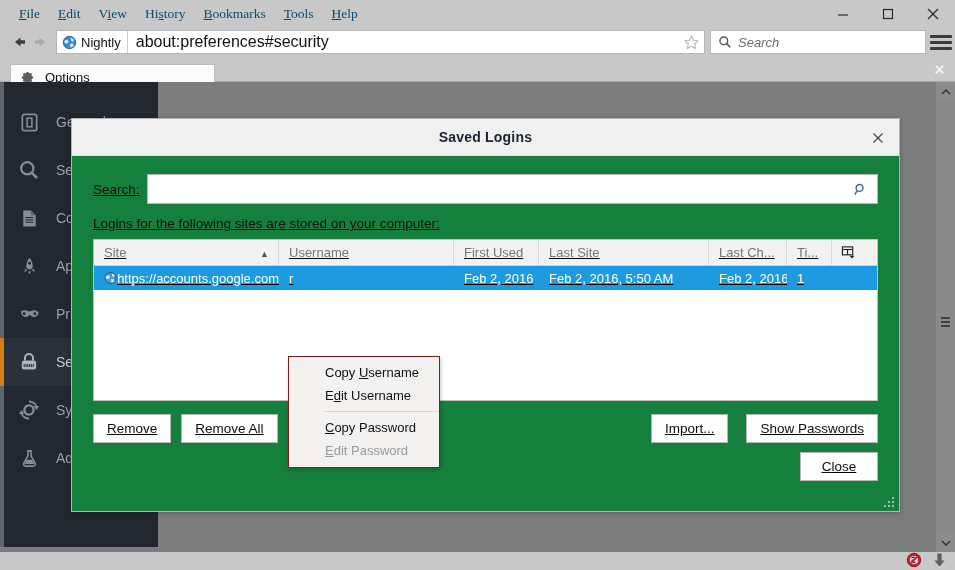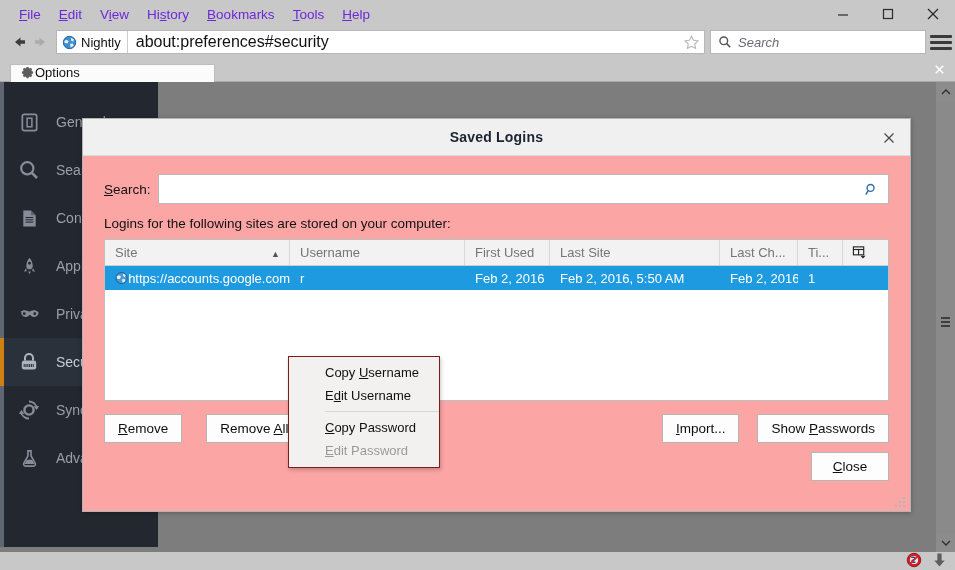--- a/index.html
+++ b/index.html
@@ -15,22 +15,22 @@
   }
 
   
   #window { position:absolute; inset:0; background:#c8c8c8; }
 
   #menubar {
     position:absolute; left:0; top:0; width:955px; height:28px;
     background:#c8c8c8; display:flex; align-items:center; padding-left:10px;
   }
   .menu-item {
-    padding:3px 9px; font-size:13.5px; color:#6d28d9; cursor:default;
-    font-family:Liberation Sans, sans-serif; white-space:nowrap;
+    padding:3px 9px; font-size:13.5px; color:#0c4a6e; cursor:default;
+    font-family:Liberation Serif, serif; white-space:nowrap;
   }
   .menu-item u { text-decoration:underline; }
 
   #wincontrols { position:absolute; right:0; top:0; height:28px; display:flex; align-items:center; }
   .wc { width:45px; height:28px; display:flex; align-items:center; justify-content:center;
         color:#2a2a2a; font-size:15px; }
   .wc svg { display:block; }
 
   
   #navbar {
@@ -59,21 +59,21 @@
   #hamburger i { display:block; height:3px; background:#3a3a3a; border-radius:1px; }
 
   
   #tabstrip {
     position:absolute; left:0; top:56px; width:955px; height:26px;
     background:#c8c8c8; border-bottom:1px solid #a9a9a9;
   }
   #tab {
     position:absolute; left:10px; top:8px; width:205px; height:26px;
     background:#fbfbfb; border:1px solid #bdbdbd; border-bottom:none;
-    display:flex; gap:0; padding-left:9px;
+    display:flex; align-items:center; gap:10px; padding-left:9px;
   }
   #tab .tl { font-size:13px; color:#111; }
   #tabclose { position:absolute; right:8px; top:5px; width:16px; height:16px;
               display:flex; align-items:center; justify-content:center; color:#fff; font-size:13px; }
 
   
   #content { position:absolute; left:0; top:82px; width:955px; height:470px; background:#7d7d7d; }
   #sidebar { position:absolute; left:0; top:0; width:158px; height:465px; background:#232830; }
   #sidebar .sb-strip { position:absolute; left:0; top:0; width:4px; height:465px; background:#5f6672; }
   .sb-item { position:relative; height:48px; display:flex; align-items:center; padding-left:16px; gap:14px; }
@@ -92,33 +92,33 @@
   #vscroll .grip { position:absolute; left:5px; top:216px; width:9px; height:8px; }
   #vscroll .grip i { display:block; height:2px; background:#3f3f3f; margin-bottom:2px; }
   #vscroll .arrow.bottom { position:absolute; bottom:0; }
 
   
   #statusbar { position:absolute; left:0; top:552px; width:955px; height:18px; background:#c8c8c8; }
   #statusbar .icons { position:absolute; right:8px; top:0px; display:flex; align-items:center; gap:10px; height:18px; }
 
   
   #dialog {
-    position:absolute; left:82px; top:118px; width:829px; height:394px;
-    background:#fca5a5; border:1px solid #b4b4b4;
+    position:absolute; left:71px; top:118px; width:829px; height:394px;
+    background:#15803d; border:1px solid #b4b4b4;
     box-shadow:0 1px 5px rgba(0,0,0,.28);
   }
   #dlg-titlebar {
     height:37px; background:#f0f0f0; border-bottom:1px solid #dcdcdc;
     display:flex; align-items:center; justify-content:center; position:relative;
   }
   #dlg-title { font-size:14px; font-weight:bold; color:#1a2332; letter-spacing:.2px; }
   #dlg-close { position:absolute; right:10px; top:8px; width:22px; height:22px;
                display:flex; align-items:center; justify-content:center; color:#444; }
 
-  #dlg-body { padding:18px 21px 0 21px; }
+  #dlg-body { padding:18px 21px 0 21px;text-decoration:underline; }
   #searchrow { display:flex; align-items:center; gap:7px; }
   #searchrow .lbl { font-size:13.5px; color:#111; }
   #dlg-search {
     flex:1; height:30px; background:#fff; border:1px solid #b9b9b9;
     display:flex; align-items:center; padding:0 8px 0 6px; position:relative;
   }
   #dlg-search input { border:none; outline:none; flex:1; font-size:13.5px;
                       font-family:"Liberation Sans", sans-serif; background:transparent; }
   #dlg-search .mag { width:18px; display:flex; align-items:center; justify-content:center; }
   #hinttext { margin-top:12px; font-size:13.5px; color:#111; }
@@ -139,21 +139,21 @@
   .c-last{width:170px;} .c-lastch{width:78px;} .c-ti{width:45px;} .c-pick{width:33px;}
 
   #dlg-buttons { margin-top:13px; display:flex; align-items:center; }
   .btn {
     height:29px; min-width:70px; padding:0 13px; background:#fdfdfd;
     border:1px solid #b6b6b6; font-size:13.5px; color:#0e0e0e;
     font-family:"Liberation Sans", sans-serif; display:inline-flex;
     align-items:center; justify-content:center; cursor:default;
   }
   .btn u { text-decoration:underline; }
-  #btn-left { display:flex; gap:24px;border-radius:7px; }
+  #btn-left { display:flex; gap:10px;border-radius:7px; }
   #btn-right { margin-left:auto; display:flex; gap:18px; }
   #closerow { margin-top:9px; display:flex; justify-content:flex-end; padding-right:0px; }
   #resizegrip { position:absolute; right:4px; bottom:3px; width:11px; height:11px; }
   #resizegrip i { position:absolute; width:2px; height:2px; background:#b5b5b5; }
 
   
   #ctxmenu {
     position:absolute; left:288px; top:274px; width:152px;
     background:#f2f1f0; border:1px solid #7f1d1d;
     box-shadow:1px 2px 4px rgba(0,0,0,.22); padding:4px 0 5px 0; z-index:40;

